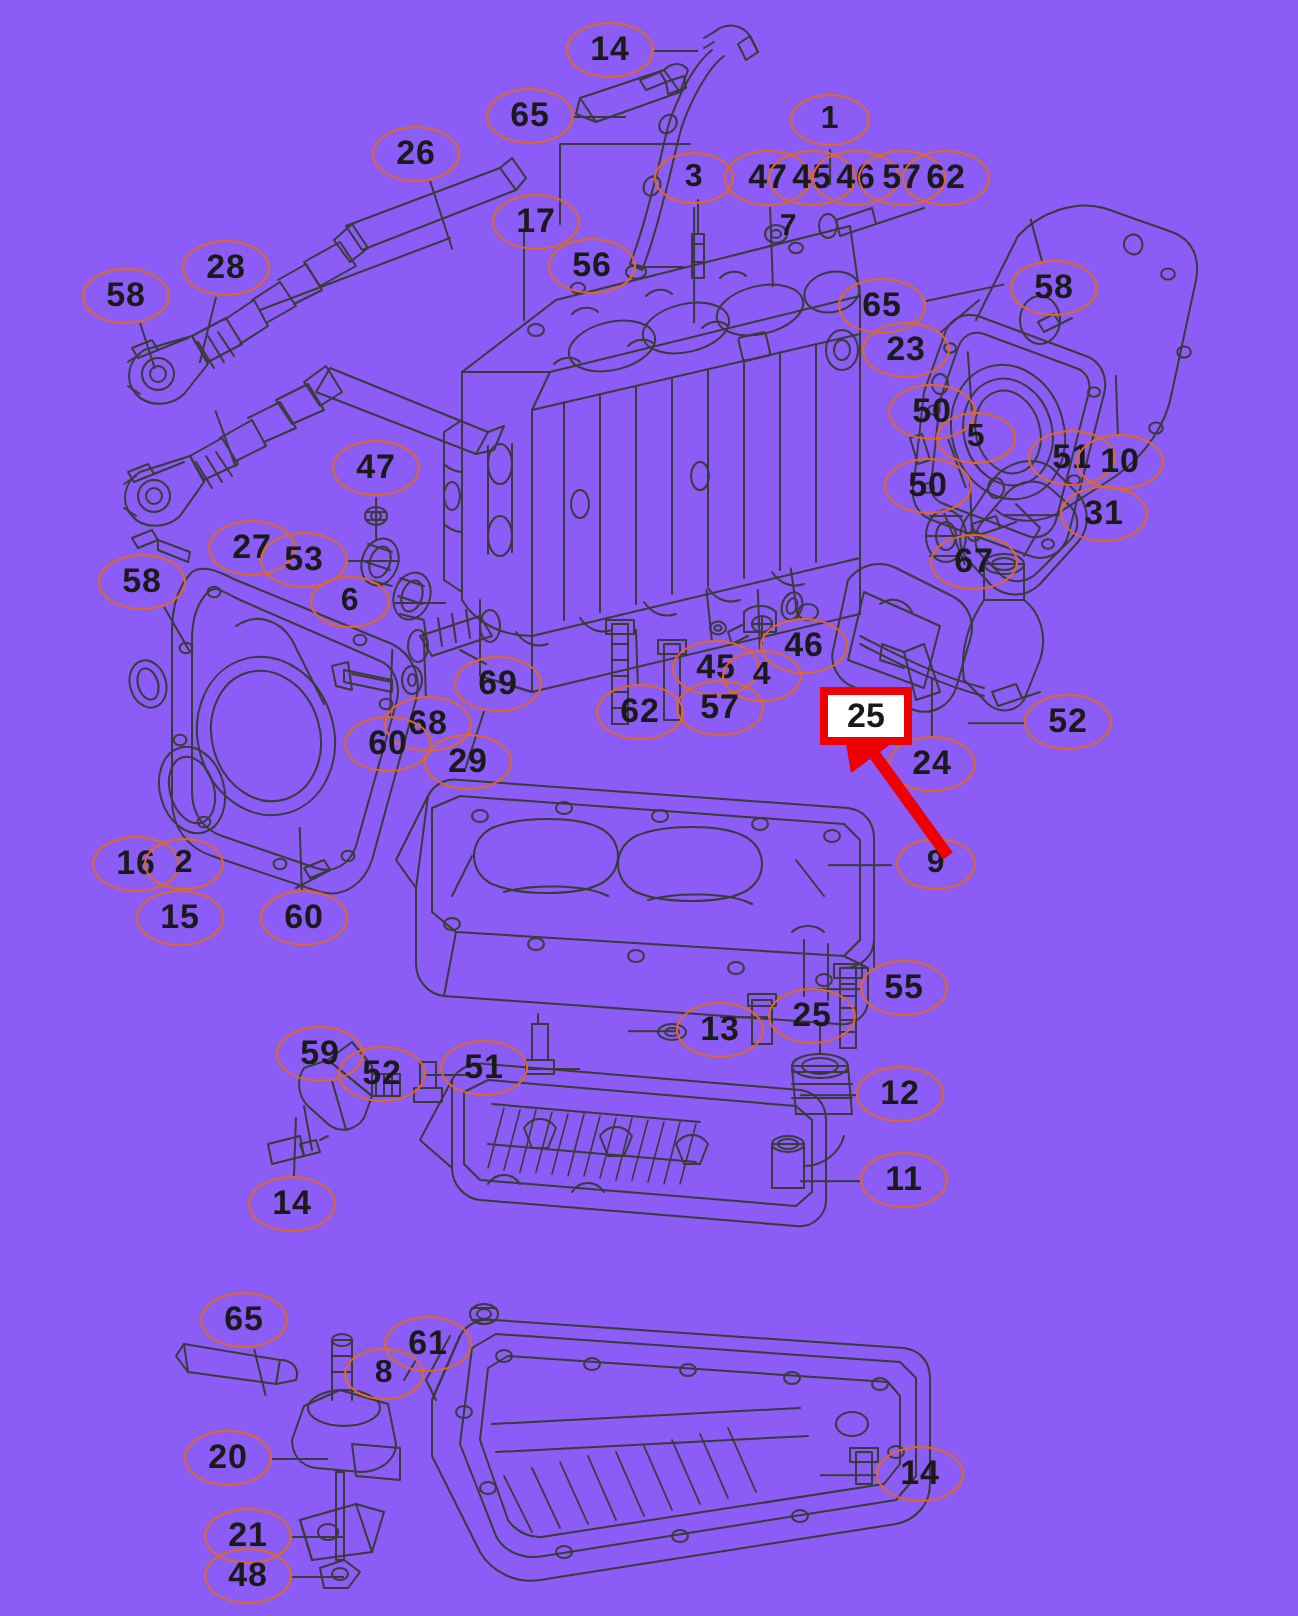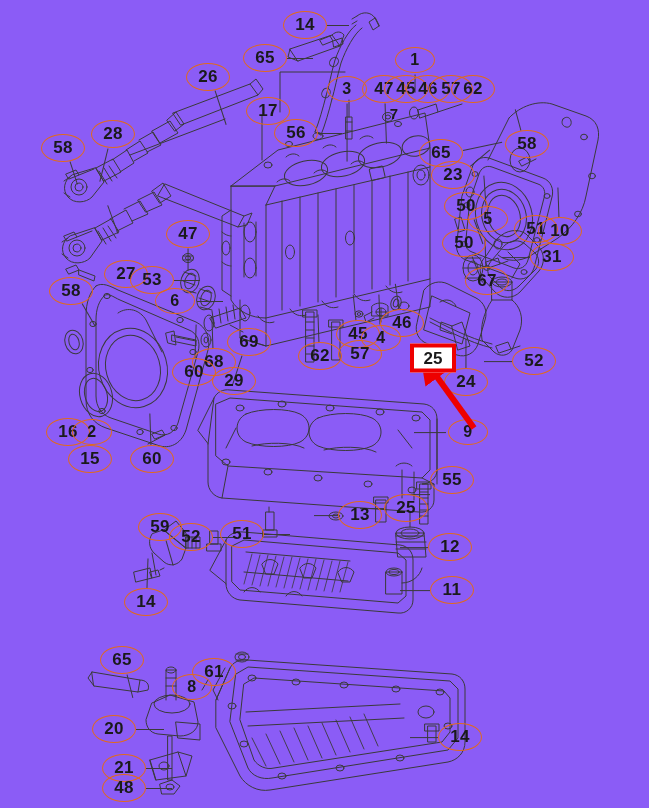--- a/index.html
+++ b/index.html
@@ -577,21 +577,21 @@
       <div class="callout" style="left: 194px; top: 372px;">60</div>
       <div class="callout" style="left: 360px; top: 354px;">57</div>
       <div class="callout" style="left: 234px; top: 381px;">29</div>
       <div class="callout" style="left: 534px; top: 361px;">52</div>
       <div class="callout" style="left: 466px; top: 382px;">24</div>
       <div class="callout" style="left: 68px; top: 432px;">16</div>
       <div class="callout sm" style="left: 92px; top: 432px;">2</div>
       <div class="callout sm" style="left: 468px; top: 432px;">9</div>
       <div class="callout" style="left: 90px; top: 459px;">15</div>
       <div class="callout" style="left: 152px; top: 459px;">60</div>
-      <div class="callout" style="left: 452px; top: 480px;">55</div>
+      <div class="callout" style="left: 452px; top: 494px;">55</div>
       <div class="callout" style="left: 360px; top: 515px;">13</div>
       <div class="callout" style="left: 406px; top: 508px;">25</div>
       <div class="callout" style="left: 160px; top: 527px;">59</div>
       <div class="callout" style="left: 191px; top: 537px;">52</div>
       <div class="callout" style="left: 242px; top: 534px;">51</div>
       <div class="callout" style="left: 450px; top: 547px;">12</div>
       <div class="callout" style="left: 146px; top: 602px;">14</div>
       <div class="callout" style="left: 452px; top: 590px;">11</div>
       <div class="callout" style="left: 122px; top: 660px;">65</div>
       <div class="callout" style="left: 214px; top: 672px;">61</div>

